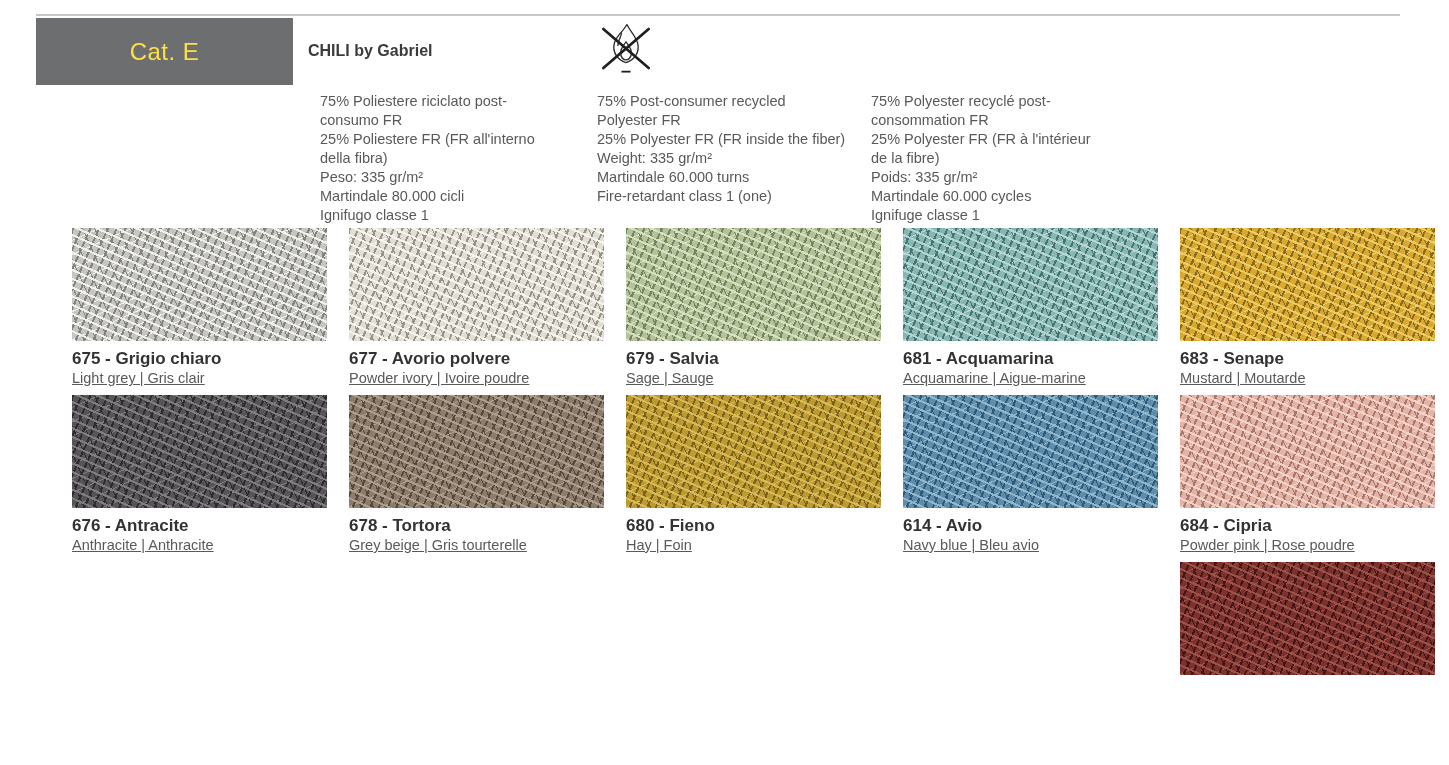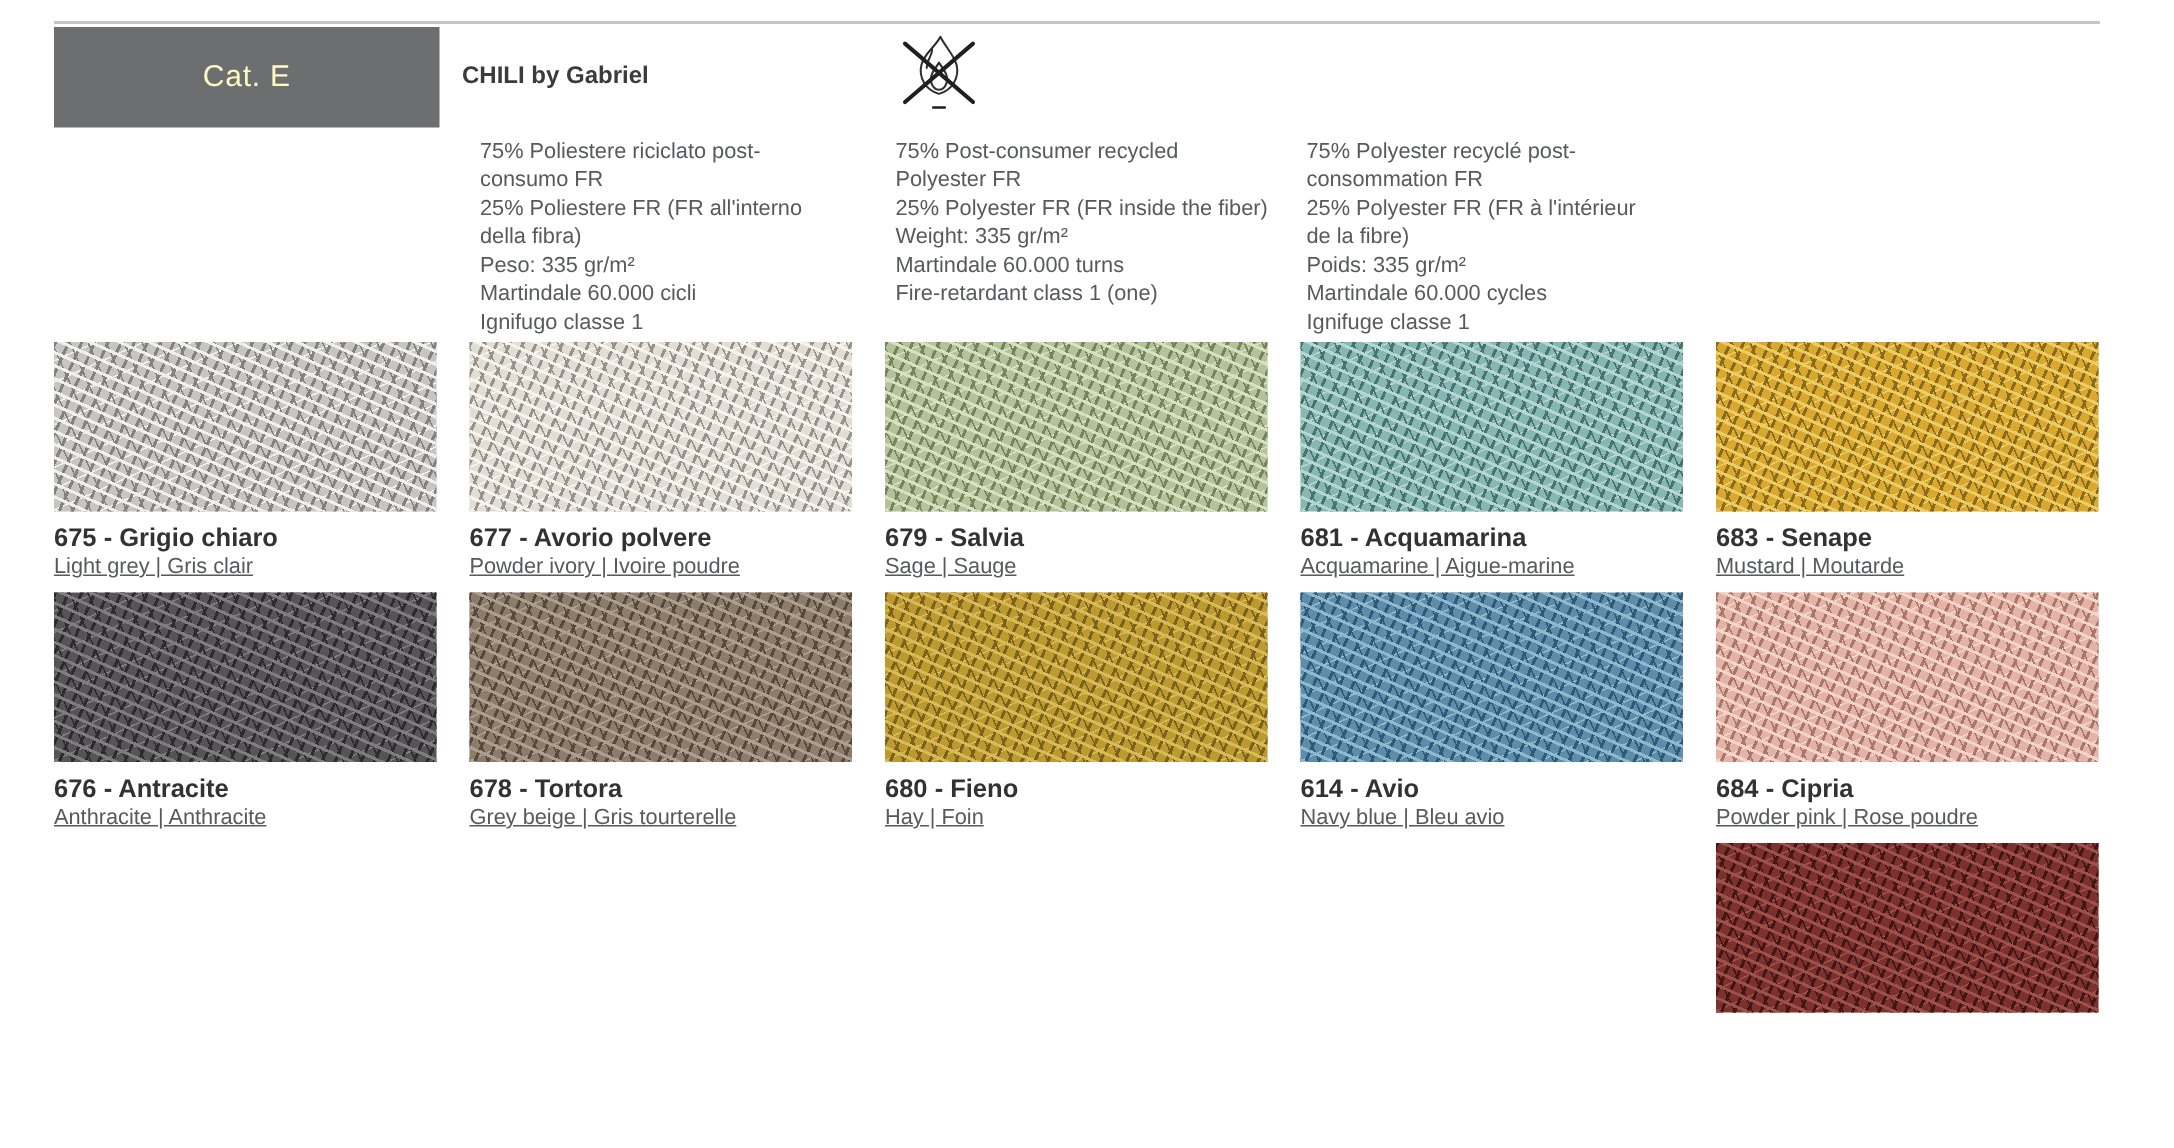--- a/index.html
+++ b/index.html
@@ -12,21 +12,21 @@
   }
   .top-rule{
     position:absolute;left:36px;top:14px;width:1364px;height:2px;
     background:#c6c6c6;
   }
   .cat-box{
     position:absolute;left:36px;top:18px;width:257px;height:67px;
     display:flex;align-items:center;justify-content:center;
   }
   .cat-box span{
-    color:#fef9c3;font-size:20px;letter-spacing:.5px;
+    color:#fde047;font-size:24px;letter-spacing:.5px;
   }
   .title{
     position:absolute;left:308px;top:42px;
     font-size:16px;font-weight:bold;color:#3b3b3b;
   }
   .flame-wrap{
     position:absolute;left:597px;top:16px;width:58px;height:66px;
   }
   .spec{
     position:absolute;top:92px;width:262px;
@@ -35,21 +35,21 @@
   }
   .spec.it{left:320px;}
   .spec.en{left:597px;}
   .spec.fr{left:871px;}
   .grid{
     position:absolute;left:36px;top:228px;width:1363px;
     display:grid;
     grid-template-columns:repeat(5,255px);
     column-gap:22px;row-gap:7px;
   }
-  .card{width:210px;}
+  .card{width:210px;margin-left:36px;}
   .card.c11{grid-column:5;}
   .swatch{
     width:255px;height:113px;
     background-color:var(--base);
     background-image:
       repeating-linear-gradient(24deg,  var(--light) 0 2px, transparent 2px 8px),
       repeating-linear-gradient(114deg, var(--dark) 0 2px,  transparent 2px 8px),
       repeating-linear-gradient(66deg,  var(--dark) 0 1px,  transparent 1px 11px),
       repeating-linear-gradient(-24deg, var(--light) 0 1px, transparent 1px 13px);
   }
@@ -86,21 +86,21 @@
       </g>
       <line x1="27" y1="57" x2="37" y2="57" stroke="#1f1f1f" stroke-width="2"></line>
     </svg>
   </div>
 
   <div class="spec it">75% Poliestere riciclato post-
 consumo FR
 25% Poliestere FR (FR all'interno
 della fibra)
 Peso: 335 gr/m²
-Martindale 60.000 cicli
+Martindale 80.000 cicli
 Ignifugo classe 1</div>
   <div class="spec en">75% Post-consumer recycled
 Polyester FR
 25% Polyester FR (FR inside the fiber)
 Weight: 335 gr/m²
 Martindale 60.000 turns
 Fire-retardant class 1 (one)</div>
   <div class="spec fr">75% Polyester recyclé post-
 consommation FR
 25% Polyester FR (FR à l'intérieur

